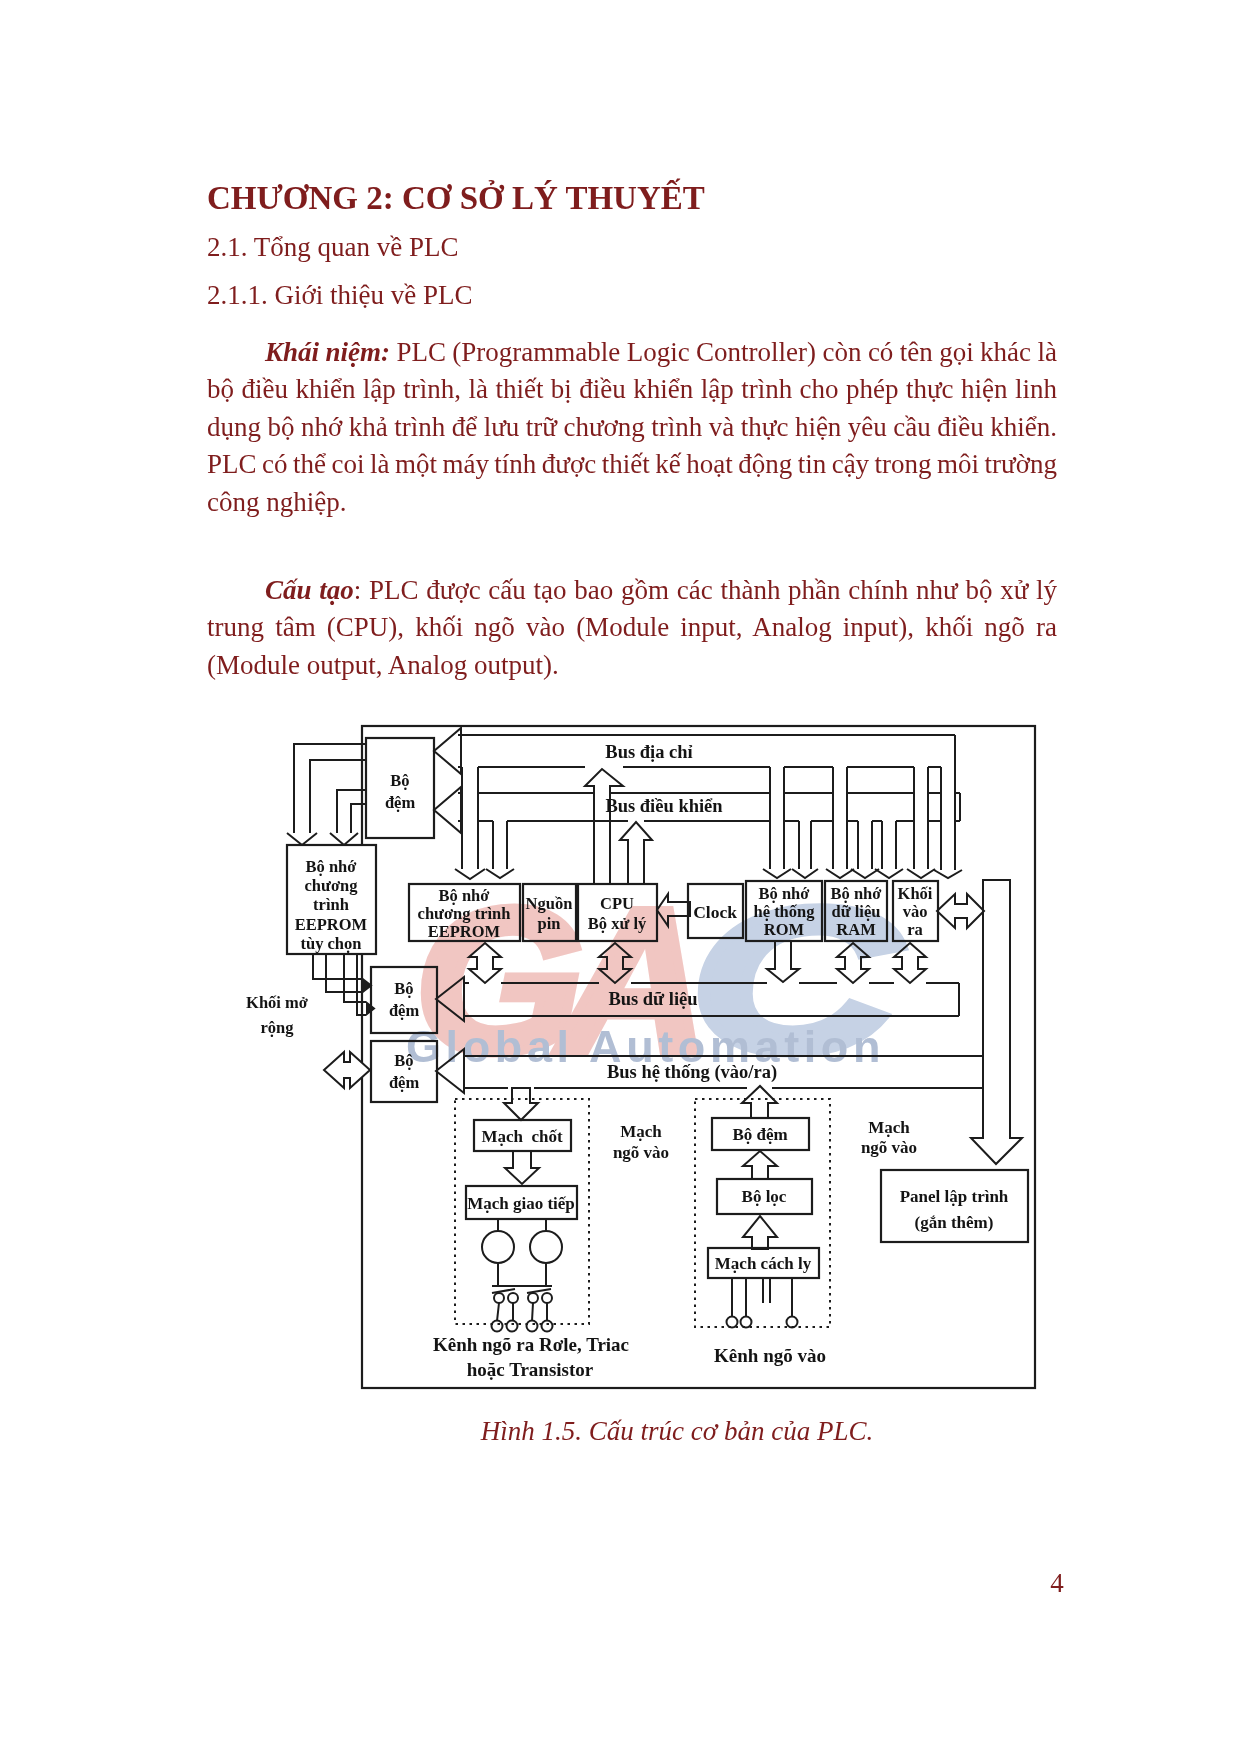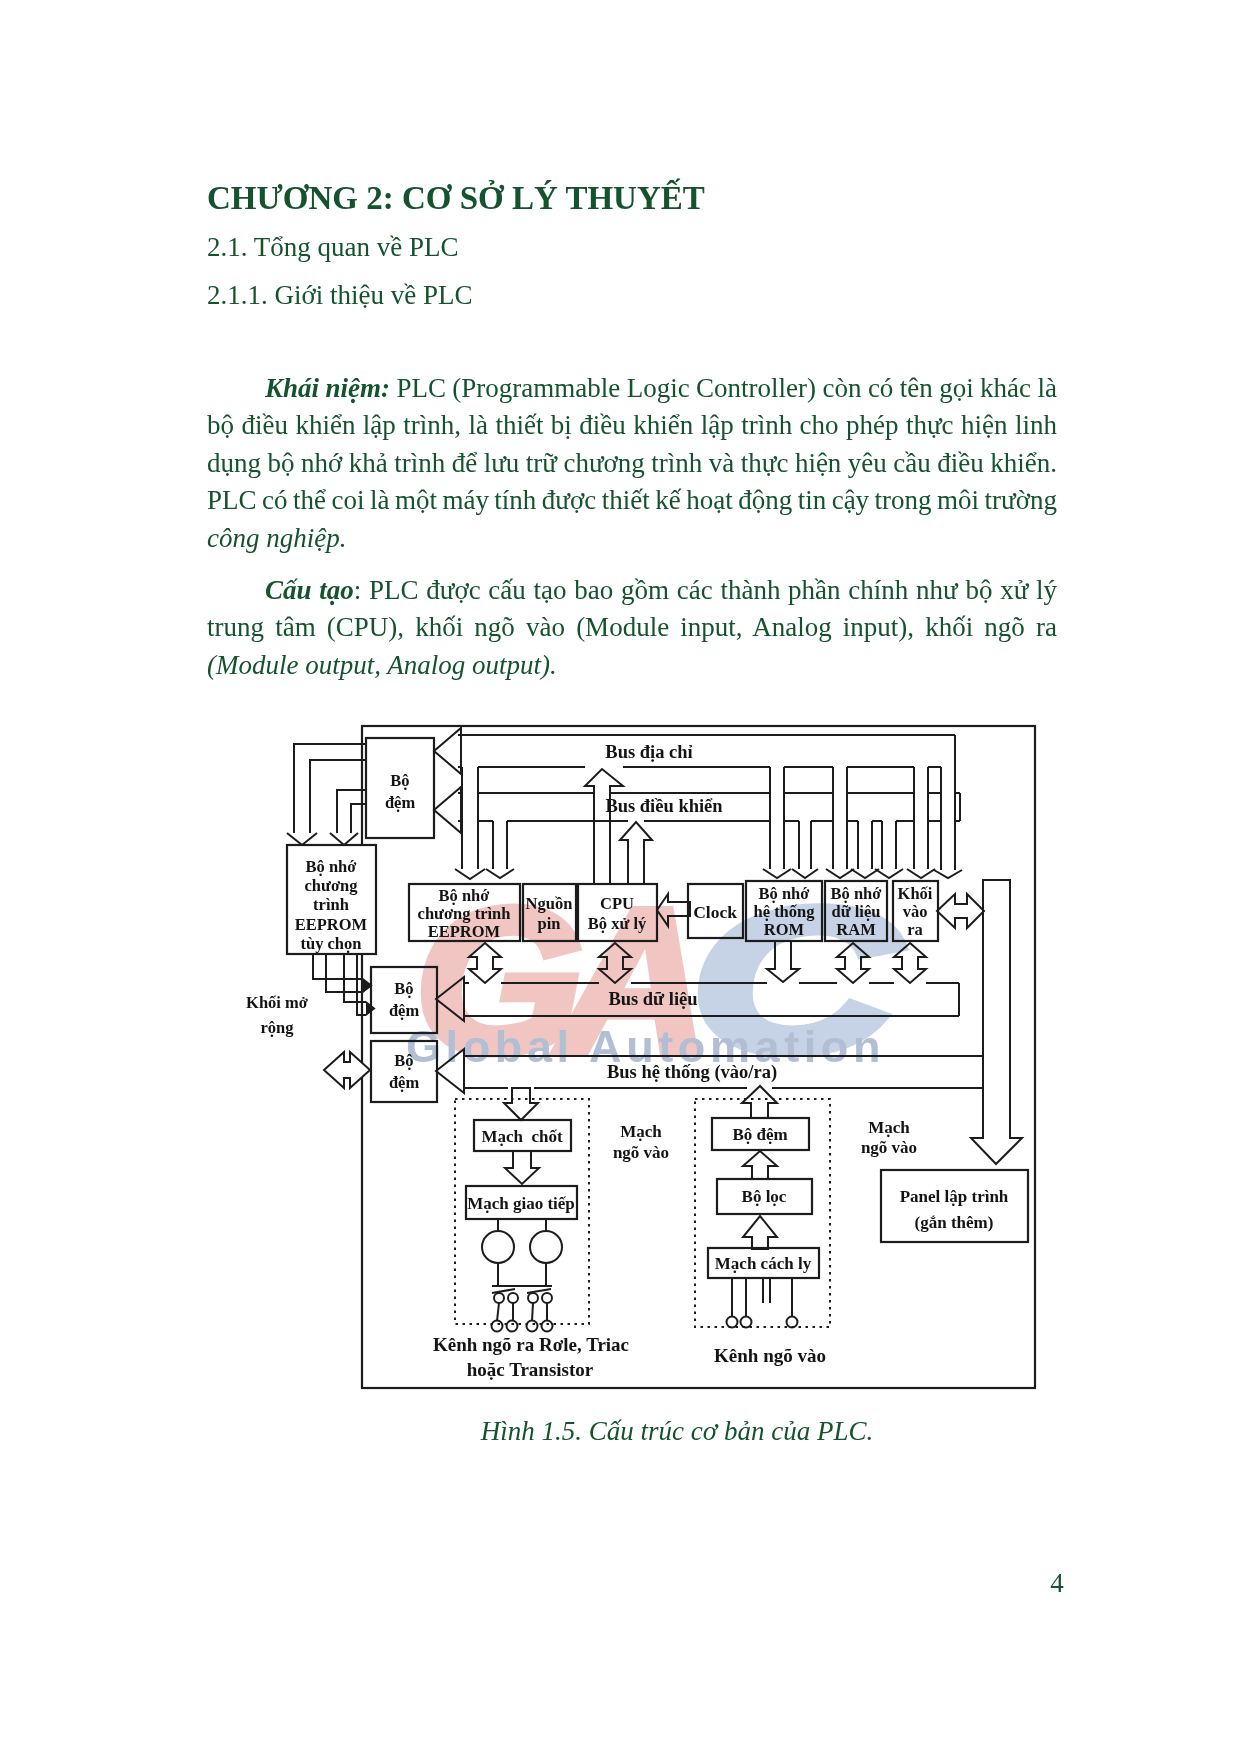--- a/index.html
+++ b/index.html
@@ -1,27 +1,27 @@
 <!DOCTYPE html>
 <html><head><meta charset="utf-8">
 <style>
 html,body{margin:0;padding:0;background:#fff;}
 #page{position:relative;width:1240px;height:1754px;background:#fff;overflow:hidden;
-  font-family:"Liberation Serif",serif;color:#14532d;}
+  font-family:"Liberation Serif",serif;color:#7f1d1d;}
 .abs{position:absolute;}
 .jl{text-align:justify;text-align-last:justify;word-spacing:-2.2px;height:37.4px;line-height:37.4px;}
-.pl{height:37.4px;line-height:37.4px;font-style:italic;}
+.pl{height:37.4px;line-height:37.4px;}
 </style></head>
 <body>
 <div id="page">
   <div class="abs" style="left:207px;top:182px;font-size:33px;font-weight:bold;line-height:33px;white-space:nowrap;">CHƯƠNG 2: CƠ SỞ LÝ THUYẾT</div>
   <div class="abs" style="left:207px;top:234px;font-size:27px;font-weight:normal;line-height:27px;white-space:nowrap;">2.1. Tổng quan về PLC</div>
   <div class="abs" style="left:207px;top:282px;font-size:27px;font-weight:normal;line-height:27px;white-space:nowrap;">2.1.1. Giới thiệu về PLC</div>
 
-  <div class="abs" style="left:207px;top:334px;width:850px;font-size:27px;margin-top:36px;">
+  <div class="abs" style="left:207px;top:334px;width:850px;font-size:27px;">
     <div class="jl" style="padding-left:58px;"><b><i>Khái niệm:</i></b> PLC (Programmable Logic Controller) còn có tên gọi khác là</div>
     <div class="jl">bộ điều khiển lập trình, là thiết bị điều khiển lập trình cho phép thực hiện linh</div>
     <div class="jl">dụng bộ nhớ khả trình để lưu trữ chương trình và thực hiện yêu cầu điều khiển.</div>
     <div class="jl">PLC có thể coi là một máy tính được thiết kế hoạt động tin cậy trong môi trường</div>
     <div class="pl">công nghiệp.</div>
   </div>
 
   <div class="abs" style="left:207px;top:572px;width:850px;font-size:27px;">
     <div class="jl" style="padding-left:58px;"><b><i>Cấu tạo</i></b>: PLC được cấu tạo bao gồm các thành phần chính như bộ xử lý</div>
     <div class="jl">trung tâm (CPU), khối ngõ vào (Module input, Analog input), khối ngõ ra</div>

